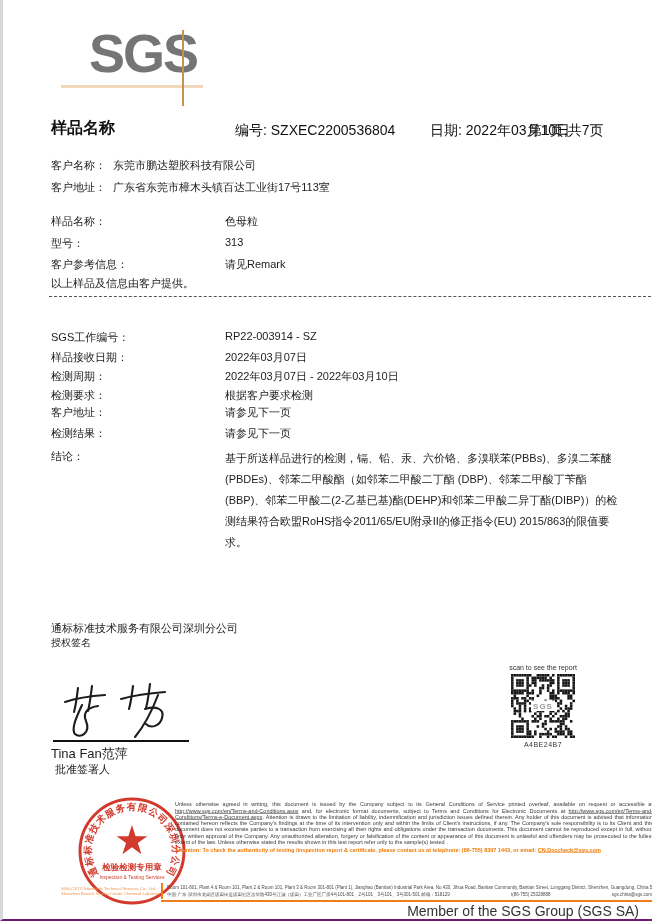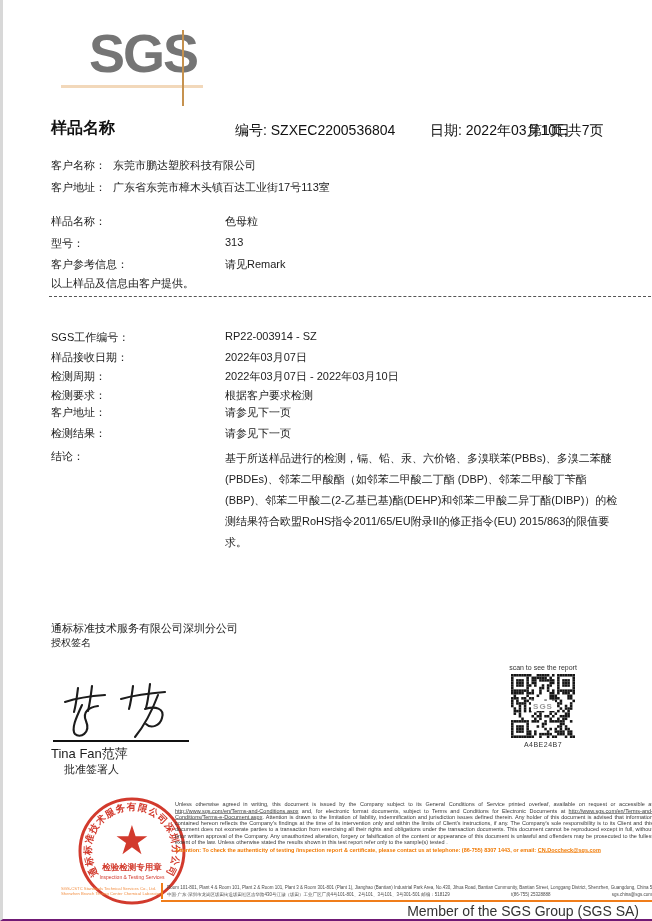--- a/index.html
+++ b/index.html
@@ -24,21 +24,21 @@
   .note-line{position:absolute;left:48px;top:276px;font-size:11px;color:#1c1c1c;}
   .dashed-rule{position:absolute;left:46px;top:296px;width:602px;border-top:1px dashed #555;}
   .conclusion-text{position:absolute;left:222px;top:448px;width:394px;font-size:11px;
     line-height:21px;color:#1c1c1c;}
   
   .sig-company{position:absolute;left:48px;top:621px;font-size:11px;color:#1c1c1c;}
   .sig-auth{position:absolute;left:48px;top:636px;font-size:10px;color:#1c1c1c;text-align:right;}
   .sig-svg{position:absolute;left:58px;top:681px;}
   .sig-line{position:absolute;left:50px;top:740px;width:136px;height:2px;background:#111;}
   .sig-name{position:absolute;left:48px;top:745px;font-size:13px;color:#1c1c1c;}
-  .sig-role{position:absolute;left:61px;top:762px;font-size:11px;color:#1c1c1c;}
+  .sig-role{position:absolute;left:52px;top:762px;font-size:11px;color:#1c1c1c;}
   
   .qr-hint{position:absolute;left:476px;top:664px;width:128px;text-align:center;
     font-size:7px;color:#333;}
   .qr-box{position:absolute;left:508px;top:674px;width:64px;height:64px;}
   .qr-id{position:absolute;left:476px;top:741px;width:128px;text-align:center;
     font-size:7px;color:#333;letter-spacing:.5px;}
   
   .stamp-svg{position:absolute;left:74px;top:796px;opacity:.92;}
   .legal-wrap{position:absolute;left:172px;top:801px;width:478px;height:80px;overflow:visible;}
   .legal-inner{width:869px;transform:scale(.55);transform-origin:0 0;

